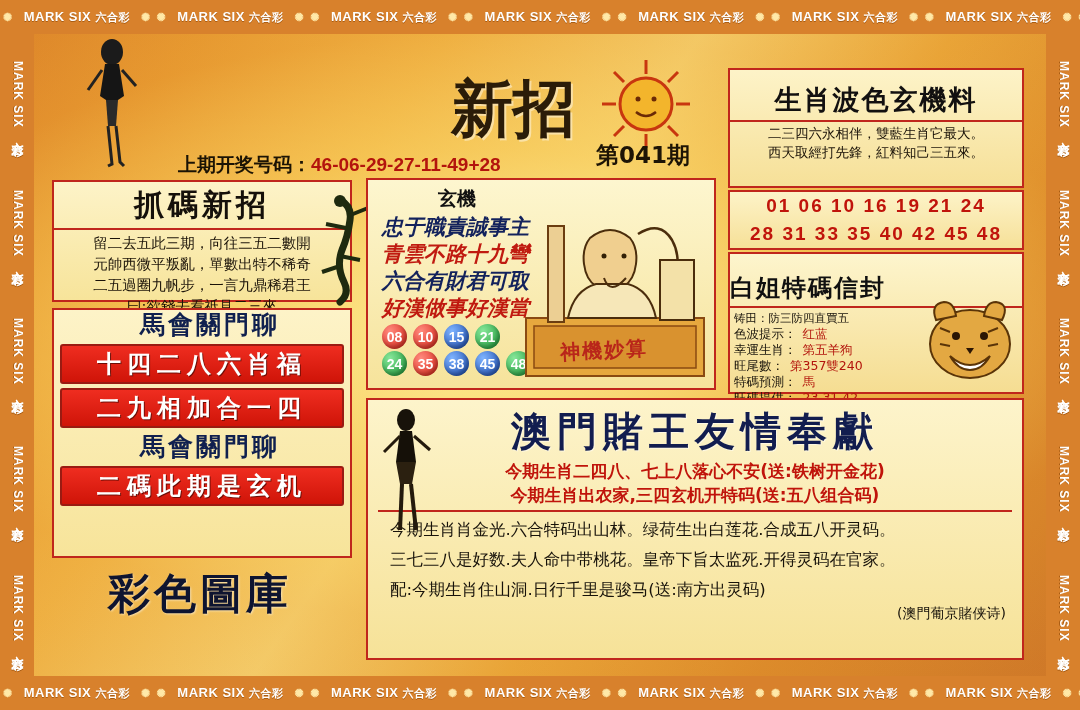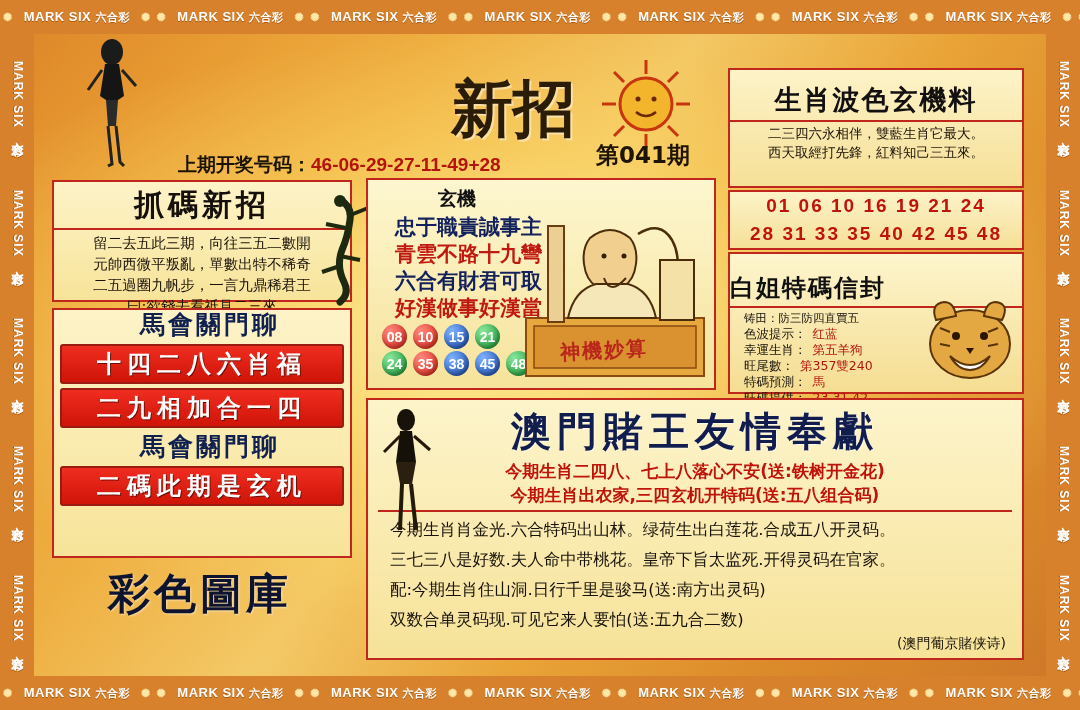--- a/index.html
+++ b/index.html
@@ -90,21 +90,21 @@
   }
 
   
   #p-xuanji{left:366px;top:178px;width:350px;height:212px;background:linear-gradient(180deg,#fdf6cf 0%,#f6e39b 100%);border:2px solid #c0261c;}
   #xj-label{
     position:absolute;left:438px;top:186px;
     font-family:"DejaVu Sans",sans-serif;font-weight:bold;font-size:19px;color:#111;
   }
   .xj-line{
     font-family:"DejaVu Sans",sans-serif;font-weight:bold;font-size:21px;
-    color:#13225c;text-align:left;line-height:27px;padding-left:27px;
+    color:#13225c;text-align:left;line-height:27px;padding-left:14px;font-style:italic;
   }
   .xj-line.red{color:#c01a10;}
   .balls{display:flex;gap:6px;padding-left:14px;margin-top:2px;}
   .ball{
     width:25px;height:25px;border-radius:50%;
     font-family:"Liberation Sans",sans-serif;font-weight:bold;font-size:14px;
     display:flex;align-items:center;justify-content:center;color:#fff;
     box-shadow:inset -2px -3px 4px rgba(0,0,0,.28);
   }
   .b-red{background:radial-gradient(circle at 32% 28%,#ff8a7e,#d71e10);}
@@ -126,21 +126,21 @@
     font-family:"Liberation Sans",sans-serif;font-weight:bold;font-size:19px;color:#c0140b;
     text-align:center;line-height:28px;letter-spacing:2px;
   }
   #p-baijie{left:728px;top:252px;width:296px;height:142px;background:linear-gradient(180deg,#fdf5cd 0%,#f5dd92 100%);border:2px solid #c0261c;}
   #bj-title{
     font-family:"DejaVu Sans",sans-serif;font-weight:bold;font-size:24px;color:#101010;
     text-align:left;letter-spacing:2px;padding-top:18px;
   }
   .bj-row{
     font-family:"DejaVu Sans",sans-serif;font-size:12.5px;color:#17120a;
-    line-height:16px;padding-left:14px;
+    line-height:16px;padding-left:4px;
   }
   .bj-row .k{color:#17120a;margin-top:36px;}
   .bj-row .v{color:#b3150c;margin-left:6px;}
 
   
   #p-bottom{left:366px;top:398px;width:658px;height:262px;background:linear-gradient(180deg,#fdf4cb 0%,#f6e298 100%);border:2px solid #c0261c;}
   #bt-title{
     font-family:"DejaVu Sans",sans-serif;font-weight:bold;font-size:40px;color:#121d4f;
     text-align:center;letter-spacing:6px;padding-top:4px;
     text-shadow:1px 1px 0 rgba(255,255,255,.5);
@@ -370,21 +370,20 @@
   </div>
 
   <div class="panel" id="p-bottom">
     <div id="bt-title">澳門賭王友情奉獻</div>
     <div class="bt-red">今期生肖二四八、七上八落心不安(送:铁树开金花)</div>
     <div class="bt-red">今期生肖出农家,三四玄机开特码(送:五八组合码)</div>
     <div class="divider-red"></div>
     <div class="bt-black">今期生肖肖金光.六合特码出山林。绿荷生出白莲花.合成五八开灵码。</div>
     <div class="bt-black">三七三八是好数.夫人命中带桃花。皇帝下旨太监死.开得灵码在官家。</div>
     <div class="bt-black">配:今期生肖住山洞.日行千里是骏马(送:南方出灵码)</div>
-    <div class="bt-black">双数合单灵码现.可见它来人要怕(送:五九合二数)</div>
     <div class="bt-sign">(澳門葡京賭侠诗)</div>
   </div>
 
   <svg style="position:absolute;left:378px;top:406px;width:62px;height:132px" viewBox="0 0 62 132">
     <ellipse cx="28" cy="14" rx="9" ry="11" fill="#18120a"></ellipse>
     <path d="M22 25 L34 25 L38 56 L18 56 Z" fill="#151008"></path>
     <path d="M18 56 L38 56 L34 78 L22 78 Z" fill="#2b2010"></path>
     <path d="M24 78 L22 124" stroke="#241a0c" stroke-width="4" fill="none"></path>
     <path d="M33 78 L38 124" stroke="#241a0c" stroke-width="4" fill="none"></path>
     <path d="M22 30 L6 46" stroke="#241a0c" stroke-width="3" fill="none"></path>

